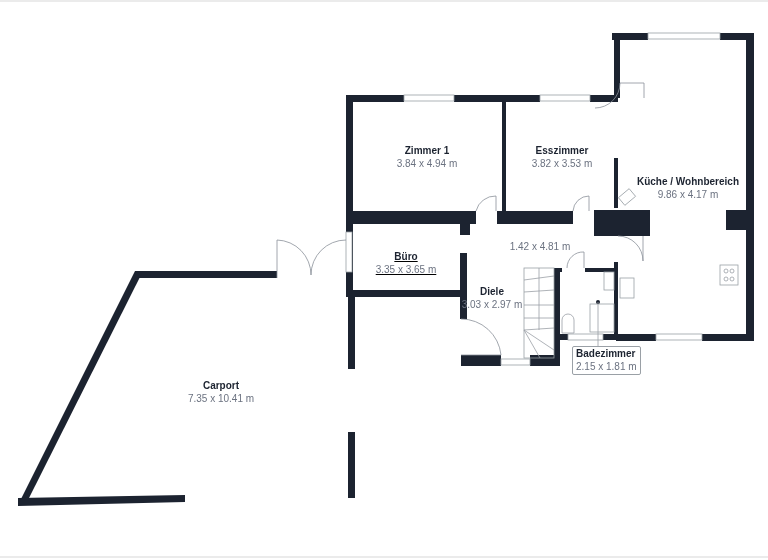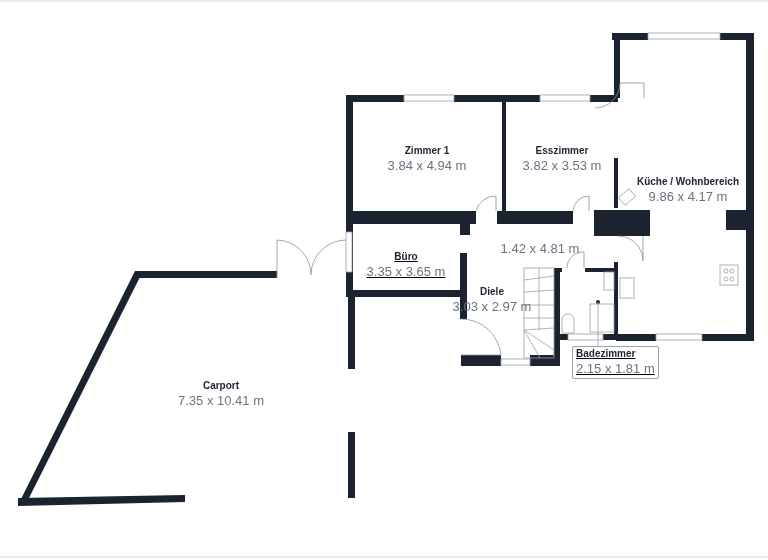--- a/index.html
+++ b/index.html
@@ -2,22 +2,22 @@
 <html><head>
 <meta charset="utf-8">
 <style>
   html, body { margin:0; padding:0; background:#ffffff; }
   body { width:768px; height:560px; position:relative; overflow:hidden; font-family:"Liberation Sans", sans-serif; }
   .frame-top { position:absolute; left:0; top:0; width:768px; height:2px; background:#ebebeb; }
   .frame-bottom { position:absolute; left:0; top:556px; width:768px; height:2px; background:#ebebeb; }
   svg.plan { position:absolute; left:0; top:0; }
   .label { position:absolute; text-align:center; transform:translateX(-50%); white-space:nowrap; line-height:1.25; }
   .label .name { font-size:10px; font-weight:bold; color:#1c2330; display:block; }
-  .label .dims { font-size:13px; color:#6b7280; display:block; }
-  .label.boxed { border:1px solid #9aa0a6; border-radius:2px; background:#fff; padding:1px 3px; transform:none; text-align:left;text-decoration:underline; }
+  .label .dims { font-size:10px; color:#6b7280; display:block; }
+  .label.boxed { border:1px solid #9aa0a6; border-radius:2px; background:#fff; padding:1px 3px; transform:none; text-align:left; }
 </style>
 </head>
 <body>
 
 <div class="frame-top"></div>
 <div class="frame-bottom"></div>
 
 <svg class="plan" width="768" height="560" viewBox="0 0 768 560">
   <g fill="#1c2330">
 

